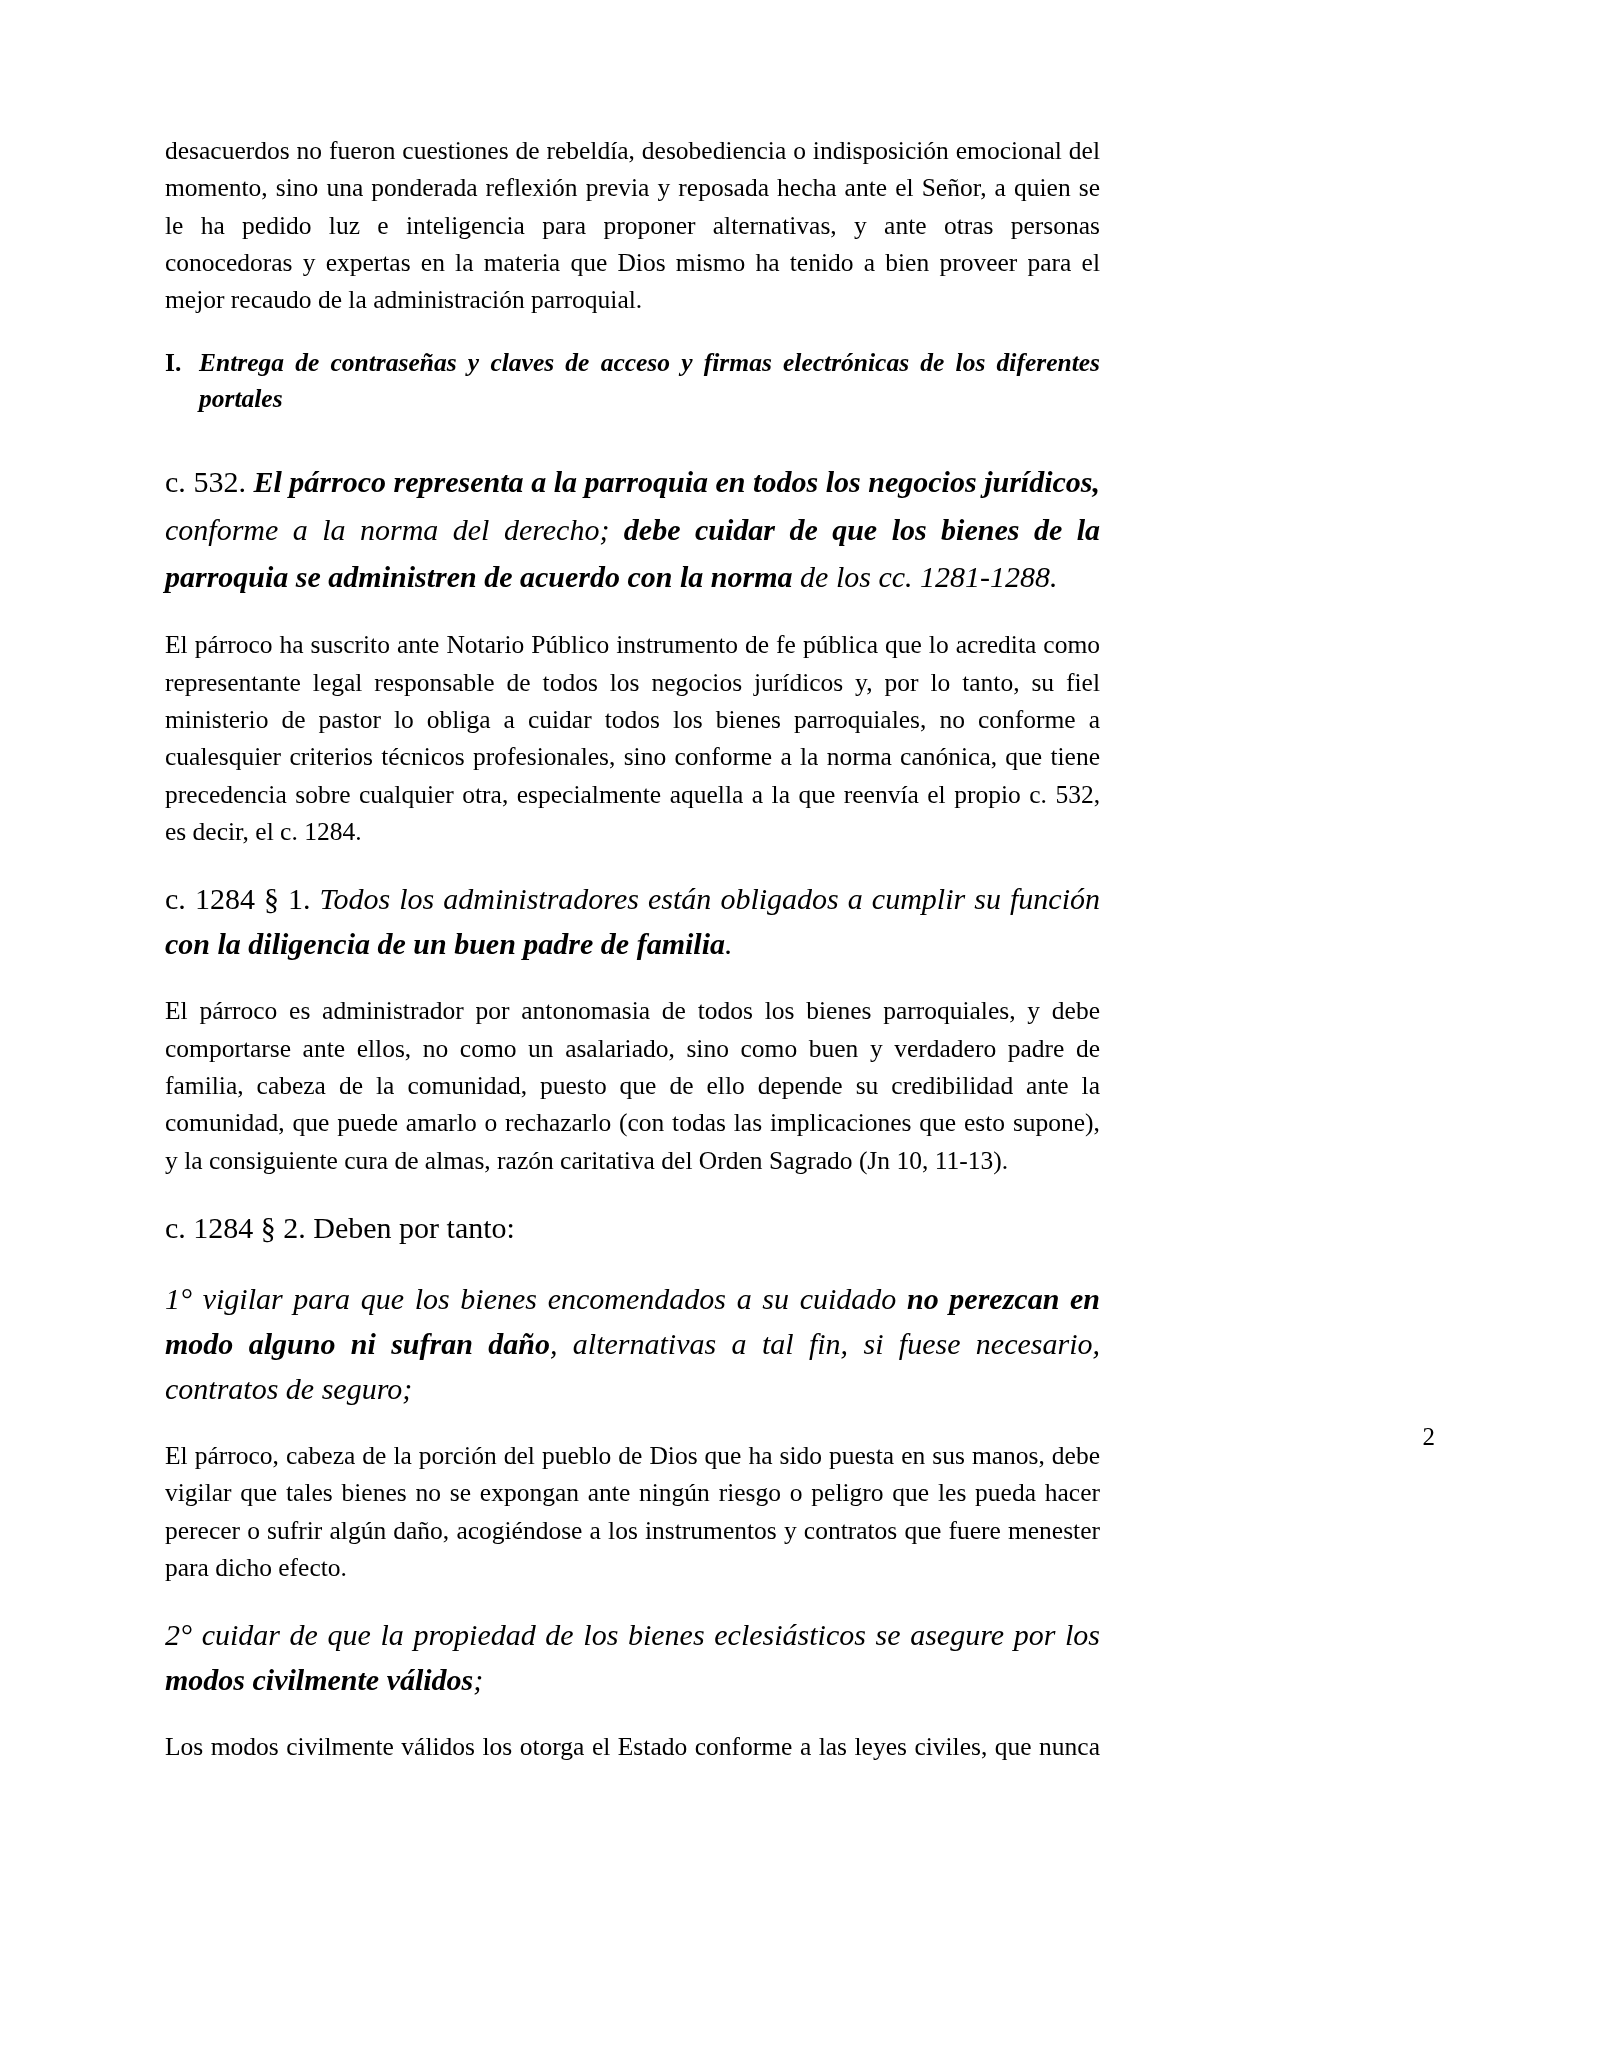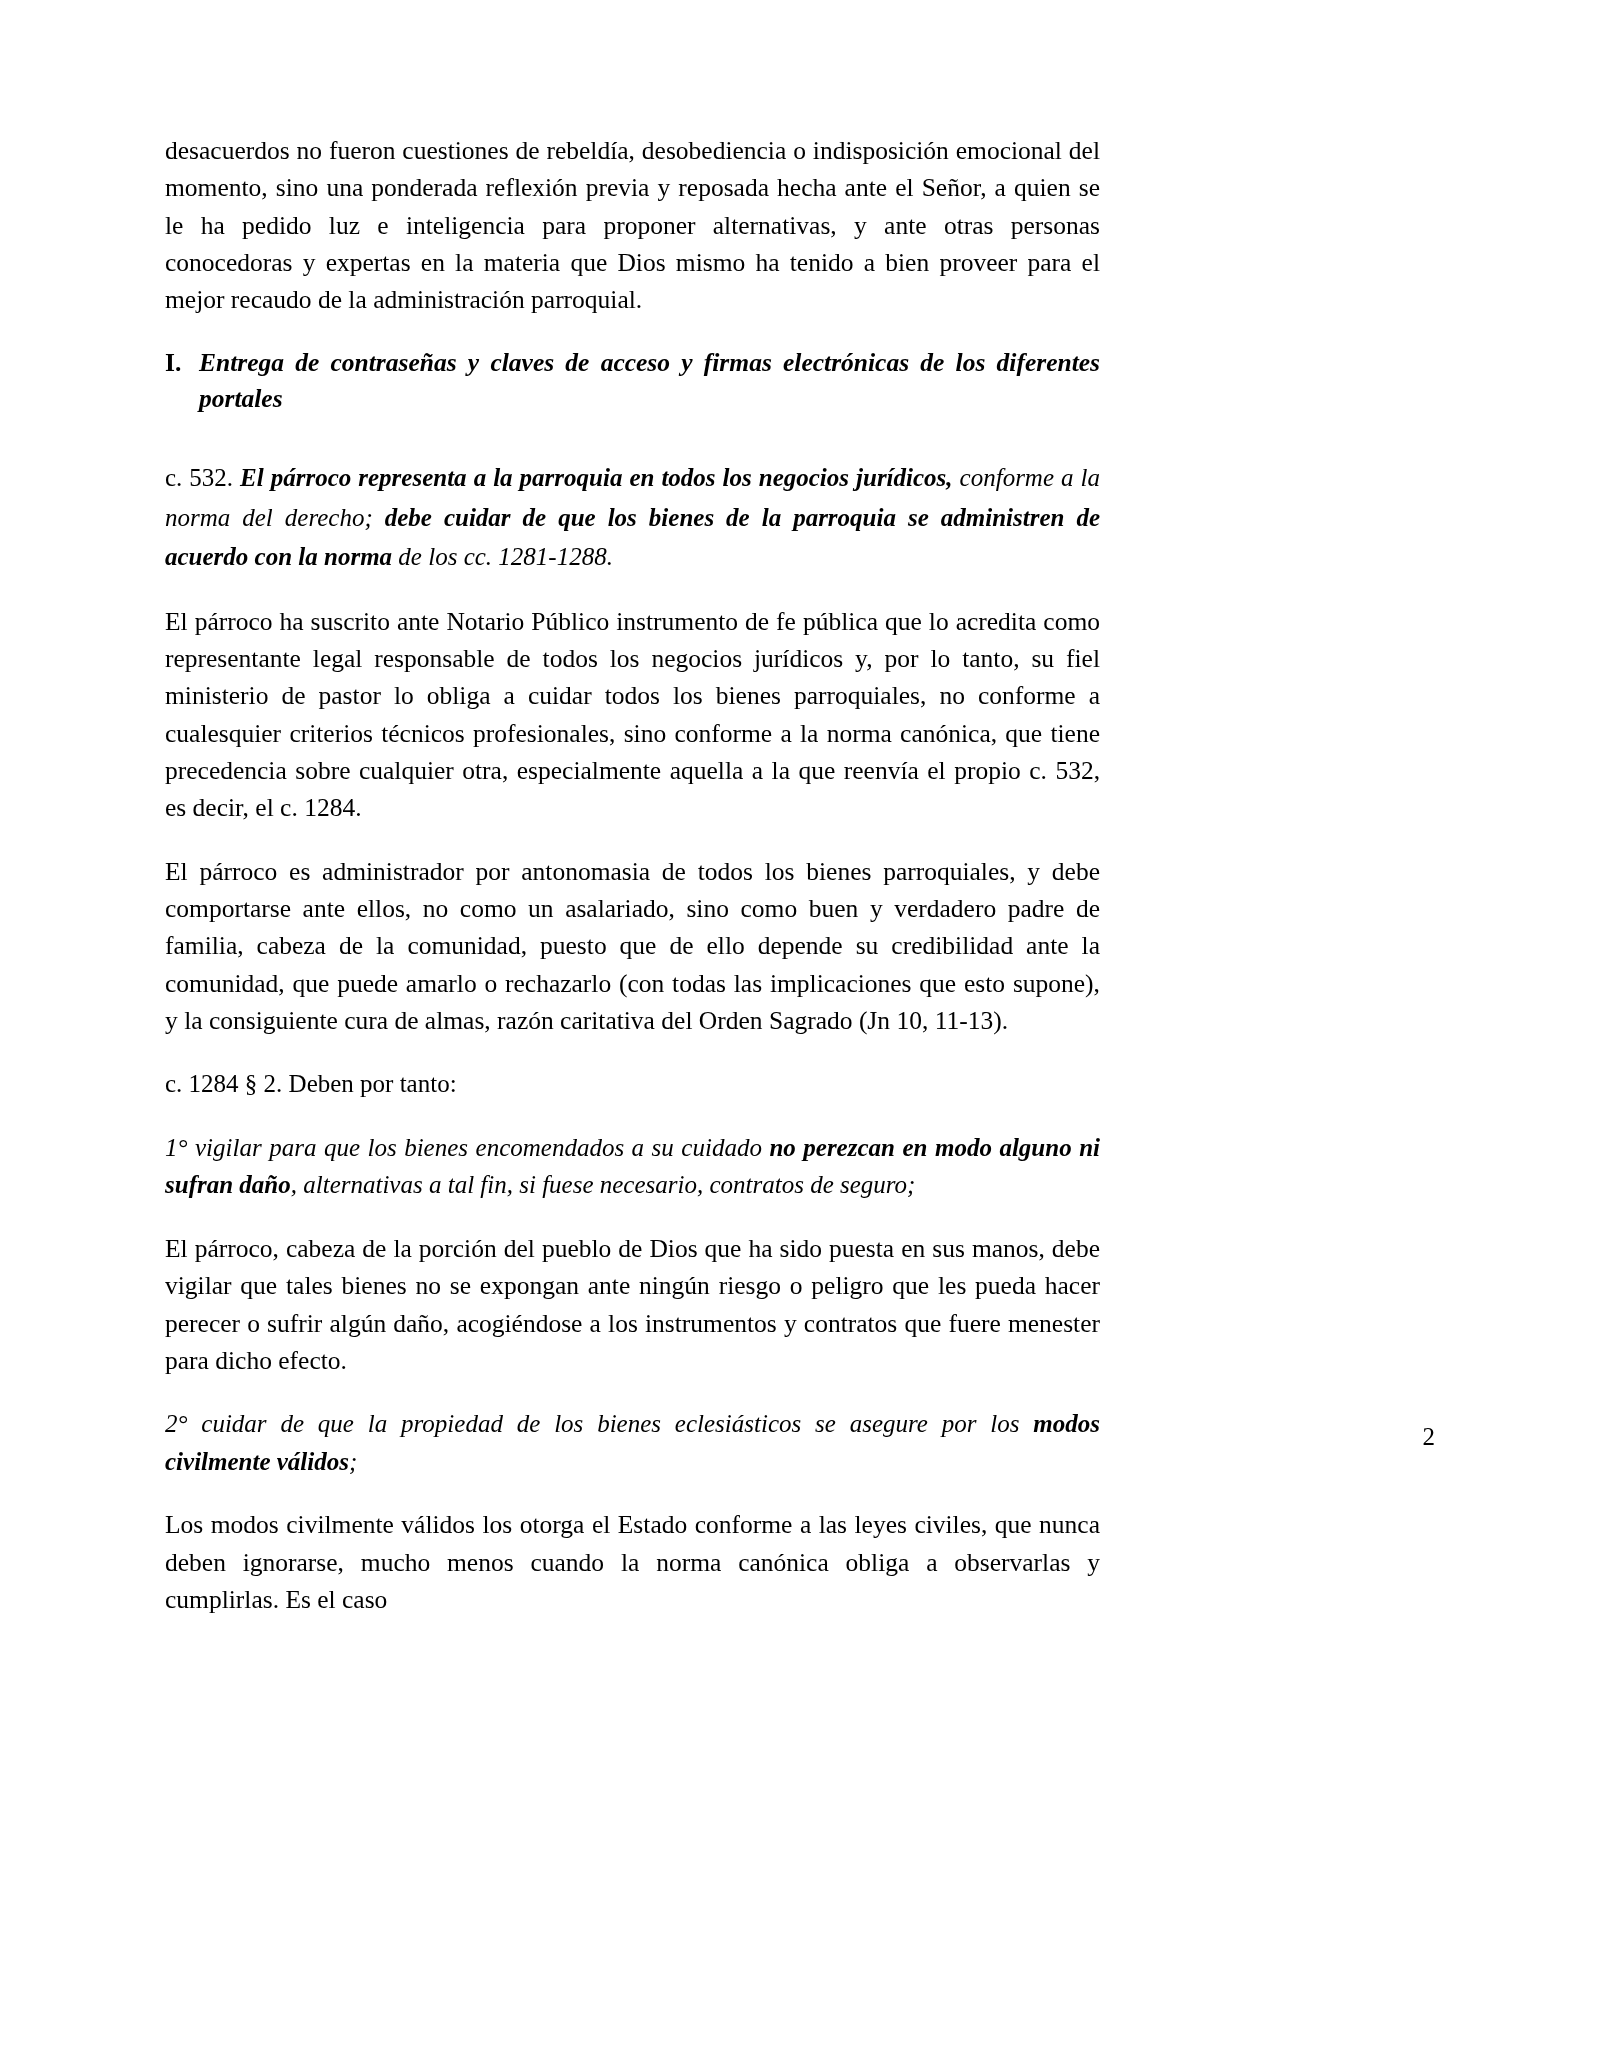--- a/index.html
+++ b/index.html
@@ -57,21 +57,21 @@
     font-style: italic;
   }
   .heading-text .l2 { display: block; }
 
   .it { font-style: italic; }
   .bi { font-style: italic; font-weight: bold; }
   .rm { font-style: normal; font-weight: normal; }
 
   
   .canon {
-    font-size: 25px;
+    font-size: 30px;
     line-height: 1.5;
     text-align: justify;
     margin: 0 0 26px 0;
   }
   .canon-wide { line-height: 1.58; }
 
   .page-number {
     position: absolute;
     right: 165px;
     top: 1424px;
@@ -94,20 +94,21 @@
       <span class="heading-text">
         <span>Entrega de contraseñas y claves de acceso y firmas electrónicas de los diferentes portales</span>
       </span>
     </div>
 
 
     <p class="canon canon-wide"><span class="rm">c. 532. </span><span class="bi">El párroco representa a la parroquia en todos los negocios jurídicos,</span><span class="it"> conforme a la norma del derecho; </span><span class="bi">debe cuidar de que los bienes de la parroquia se administren de acuerdo con la norma</span><span class="it"> de los cc. 1281-1288.</span></p>
 
     <p class="para-body">El párroco ha suscrito ante Notario Público instrumento de fe pública que lo acredita como representante legal responsable de todos los negocios jurídicos y, por lo tanto, su fiel ministerio de pastor lo obliga a cuidar todos los bienes parroquiales, no conforme a cualesquier criterios técnicos profesionales, sino conforme a la norma canónica, que tiene precedencia sobre cualquier otra, especialmente aquella a la que reenvía el propio c. 532, es decir, el c. 1284.</p>
 
+    <p class="canon"><span class="rm">c. 1284 § 1. </span><span class="it">Todos los administradores están obligados a cumplir su función </span><span class="bi">con la diligencia de un buen padre de familia</span><span class="it">.</span></p>
 
     <p class="para-body">El párroco es administrador por antonomasia de todos los bienes parroquiales, y debe comportarse ante ellos, no como un asalariado, sino como buen y verdadero padre de familia, cabeza de la comunidad, puesto que de ello depende su credibilidad ante la comunidad, que puede amarlo o rechazarlo (con todas las implicaciones que esto supone), y la consiguiente cura de almas, razón caritativa del Orden Sagrado (Jn 10, 11-13).</p>
 
     <p class="canon">c. 1284 § 2. Deben por tanto:</p>
 
     <p class="canon"><span class="it">1° vigilar para que los bienes encomendados a su cuidado </span><span class="bi">no perezcan en modo alguno ni sufran daño</span><span class="it">, alternativas a tal fin, si fuese necesario, contratos de seguro;</span></p>
 
     <p class="para-body">El párroco, cabeza de la porción del pueblo de Dios que ha sido puesta en sus manos, debe vigilar que tales bienes no se expongan ante ningún riesgo o peligro que les pueda hacer perecer  o sufrir algún daño, acogiéndose a los instrumentos y contratos que fuere menester para dicho efecto.</p>
 
     <p class="canon"><span class="it">2° cuidar de que la propiedad de los bienes eclesiásticos se asegure por los </span><span class="bi">modos civilmente válidos</span><span class="it">;</span></p>

